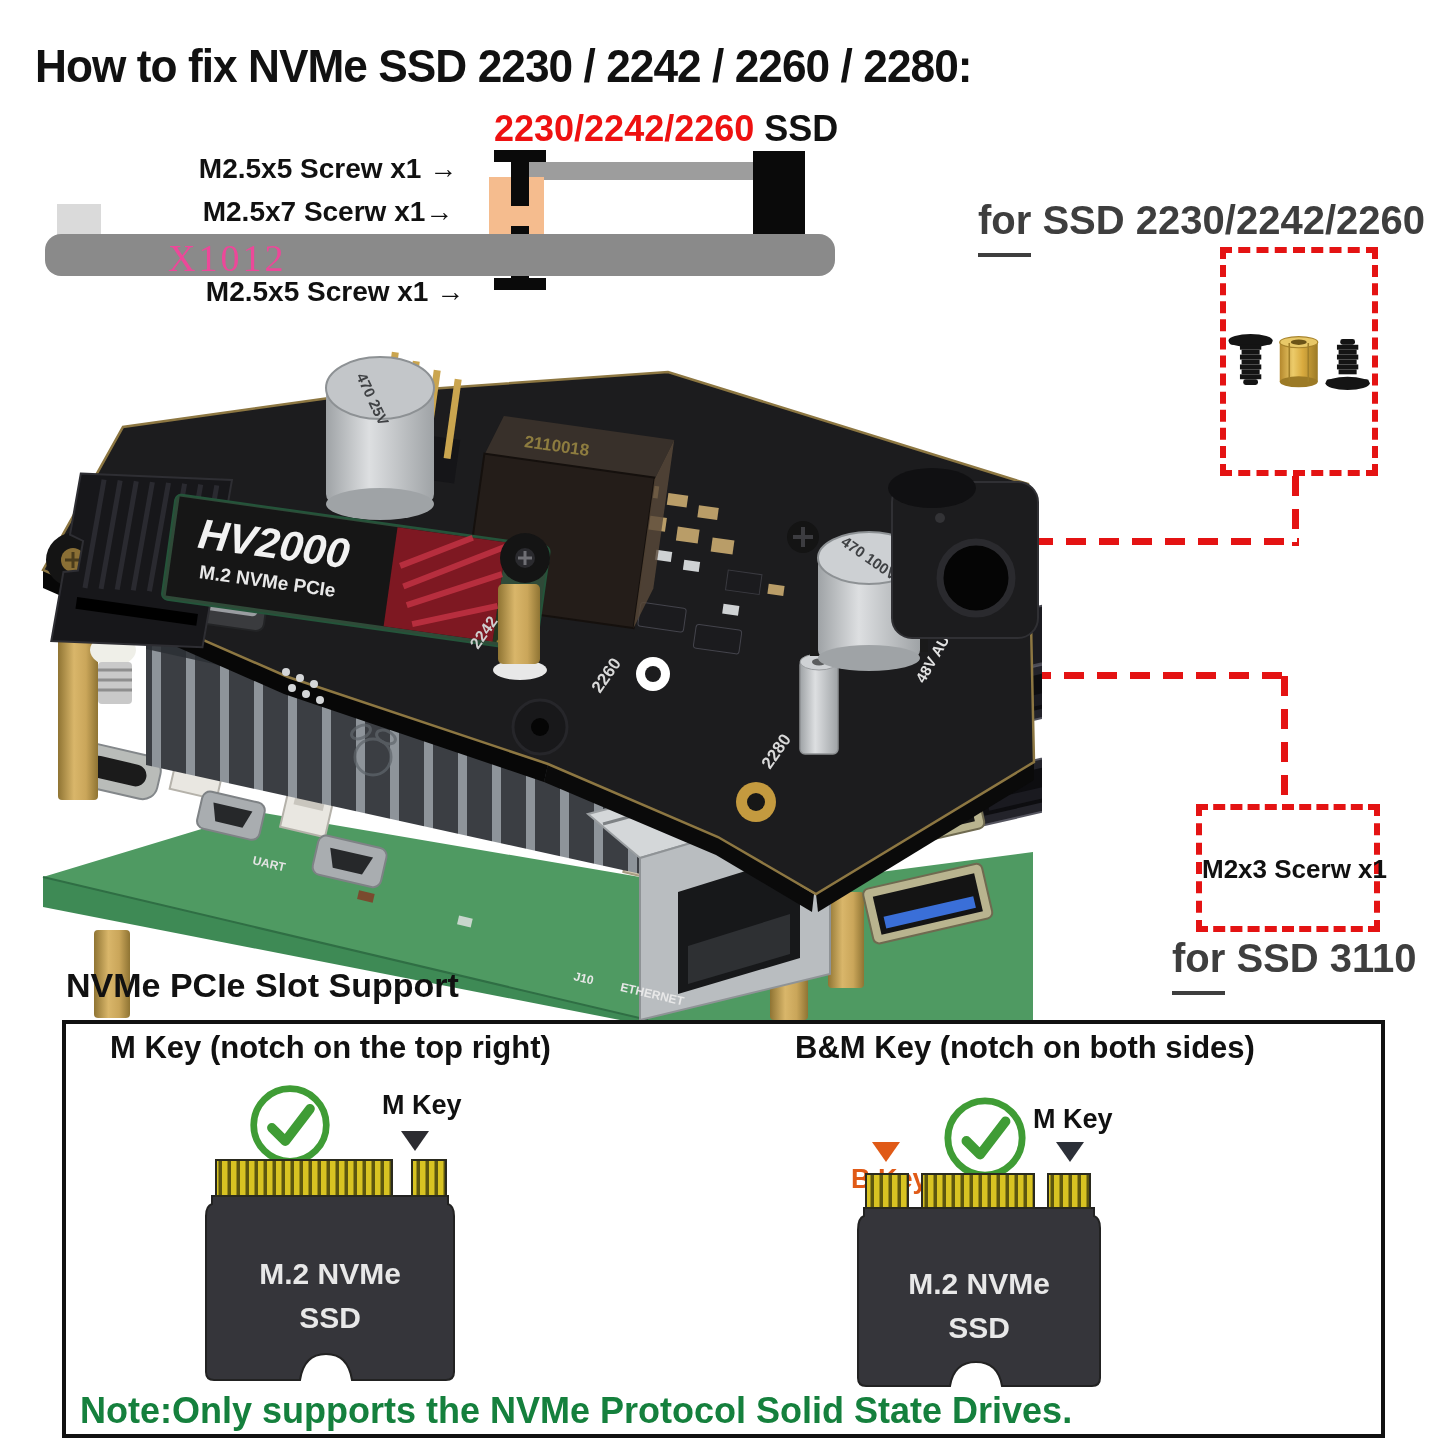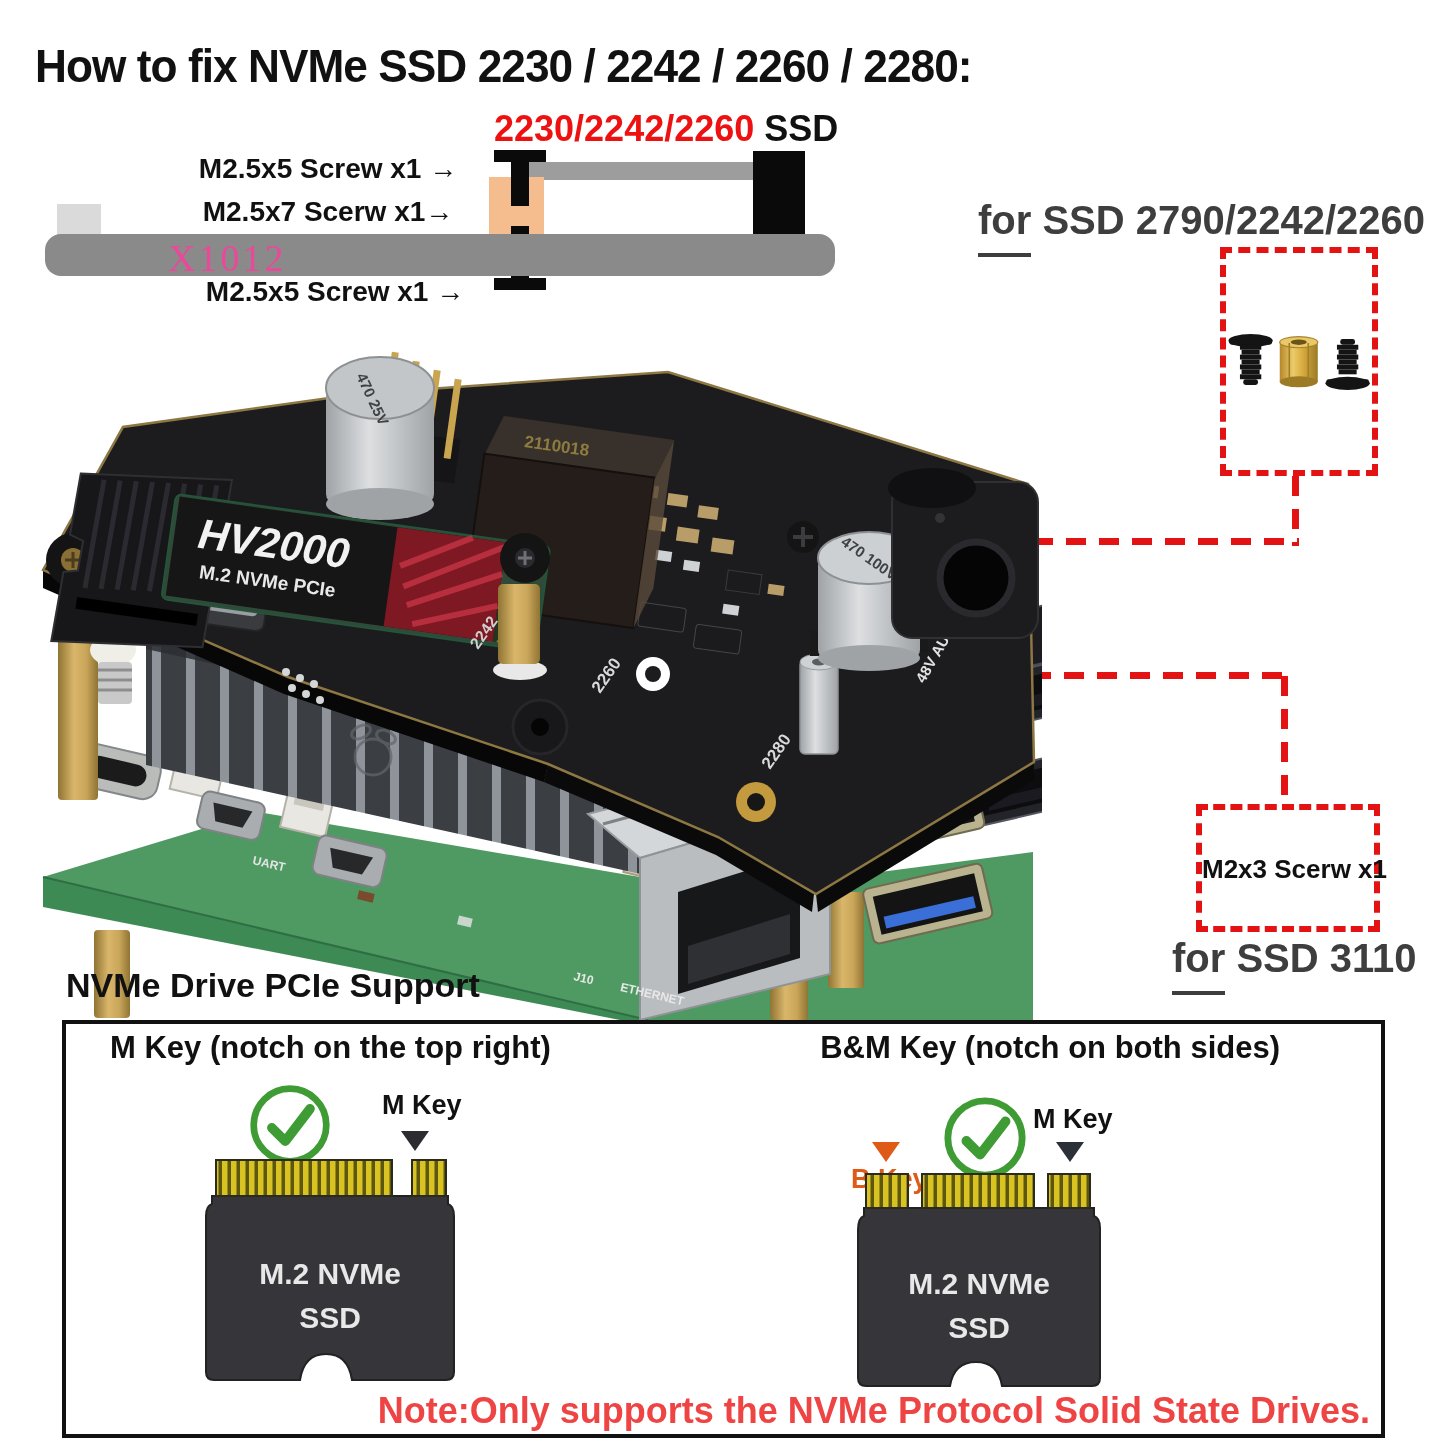--- a/index.html
+++ b/index.html
@@ -27,23 +27,23 @@
   
   .dash-h{height:7px;background:repeating-linear-gradient(90deg,#e41313 0 20px,transparent 20px 33px);}
   .dash-v{width:7px;background:repeating-linear-gradient(180deg,#e41313 0 20px,transparent 20px 33px);}
   .dash-box{border:6px dashed #e41313;box-sizing:border-box;display:flex;flex-direction:row;
             align-items:center;justify-content:space-between;}
   .kit1{left:1220px;top:247px;width:158px;height:229px;padding:8px 0;}
   .kit2{left:1196px;top:804px;width:184px;height:128px;padding:5px 0 4px;justify-content:flex-start;}
   .kit2-label{font-size:26px;font-weight:bold;margin-top:2px;}
   .nvme-head{left:66px;top:966px;font-size:34px;font-weight:bold;}
   .bottom-box{left:62px;top:1020px;width:1323px;height:418px;border:4px solid #111;box-sizing:border-box;}
-  .slot-header{top:1030px;font-size:31px;font-weight:bold;text-align:right;}
+  .slot-header{top:1030px;font-size:31px;font-weight:bold;text-align:center;}
   .key-label{font-size:27px;font-weight:bold;}
-  .note{left:80px;top:1390px;width:1290px;text-align:right;font-size:36px;font-weight:bold;color:#ef4444;}
+  .note{left:80px;top:1390px;width:1290px;text-align:left;font-size:36px;font-weight:bold;color:#15803d;}
 </style>
 </head>
 <body>
 
 <div class="abs title nowrap">How to fix NVMe SSD 2230 / 2242 / 2260 / 2280:</div>
 
 <div class="abs diag-label nowrap" style="left:185px;top:153px;">M2.5x5 Screw x1 →</div>
 <div class="abs diag-label nowrap" style="left:185px;top:196px;">M2.5x7 Scerw x1→</div>
 <div class="abs diag-label nowrap" style="left:192px;top:276px;">M2.5x5 Screw x1 →</div>
 
@@ -56,21 +56,21 @@
 <div class="abs screw-head" style="left:494px;top:150px;"></div>
 <div class="abs spacer-rect"></div>
 <div class="abs screw-shaft" style="left:511px;top:161px;height:45px;"></div>
 <div class="abs screw-shaft" style="left:511px;top:226px;height:54px;"></div>
 <div class="abs screw-head" style="left:494px;top:278px;"></div>
 <div class="abs gray-sq"></div>
 <div class="abs bar-x1012"></div>
 <div class="abs x1012-text nowrap">X1012</div>
 
 <div class="abs for-head nowrap" style="left:978px;top:198px;">
-  <span class="for-word">for</span><span> SSD 2790/2242/2260</span>
+  <span class="for-word">for</span><span> SSD 2230/2242/2260</span>
 </div>
 
 <div class="abs dash-box kit1">
   <svg width="58" height="66" viewBox="0 0 60 70">
     <ellipse cx="30" cy="9" rx="27" ry="8" fill="#141414"></ellipse>
     <rect x="4" y="7" width="52" height="7" rx="3" fill="#141414"></rect>
     <rect x="17" y="14" width="26" height="6" fill="#141414"></rect>
     <rect x="19" y="20" width="22" height="6" fill="#141414"></rect>
     <rect x="17" y="26" width="26" height="6" fill="#141414"></rect>
     <rect x="19" y="32" width="22" height="6" fill="#141414"></rect>
@@ -390,21 +390,21 @@
   <g>
     <ellipse cx="492" cy="338" rx="27" ry="10" fill="#e8e8e8"></ellipse>
     <rect x="470" y="252" width="42" height="80" fill="url(#gold)" rx="5"></rect>
     <circle cx="497" cy="226" r="25" fill="#141414"></circle>
     <circle cx="497" cy="226" r="10" fill="#2a2a2e"></circle>
     <path d="M490,226 h14 M497,219 v14" stroke="#6f6f74" stroke-width="3"></path>
   </g>
   <text transform="translate(450,318) rotate(-55)" font-size="16" fill="#cfcfcf" font-weight="bold">2242</text>
 </svg>
 
-<div class="abs nvme-head nowrap">NVMe Drive PCIe Support</div>
+<div class="abs nvme-head nowrap">NVMe PCIe Slot Support</div>
 
 <div class="abs bottom-box"></div>
 
 <div class="abs slot-header nowrap" style="left:110px;width:440px;">M Key (notch on the top right)</div>
 <div class="abs slot-header nowrap" style="left:770px;width:510px;">B&amp;M Key (notch on both sides)</div>
 
 <svg class="abs" style="left:247px;top:1082px;" width="86" height="86" viewBox="0 0 90 90">
   <circle cx="45" cy="45" r="38" stroke="#3f9c35" stroke-width="7" fill="none"></circle>
   <path d="M26,48 L40,62 L66,28" stroke="#3f9c35" stroke-width="10" stroke-linecap="round" stroke-linejoin="round" fill="none"></path>
 </svg>

